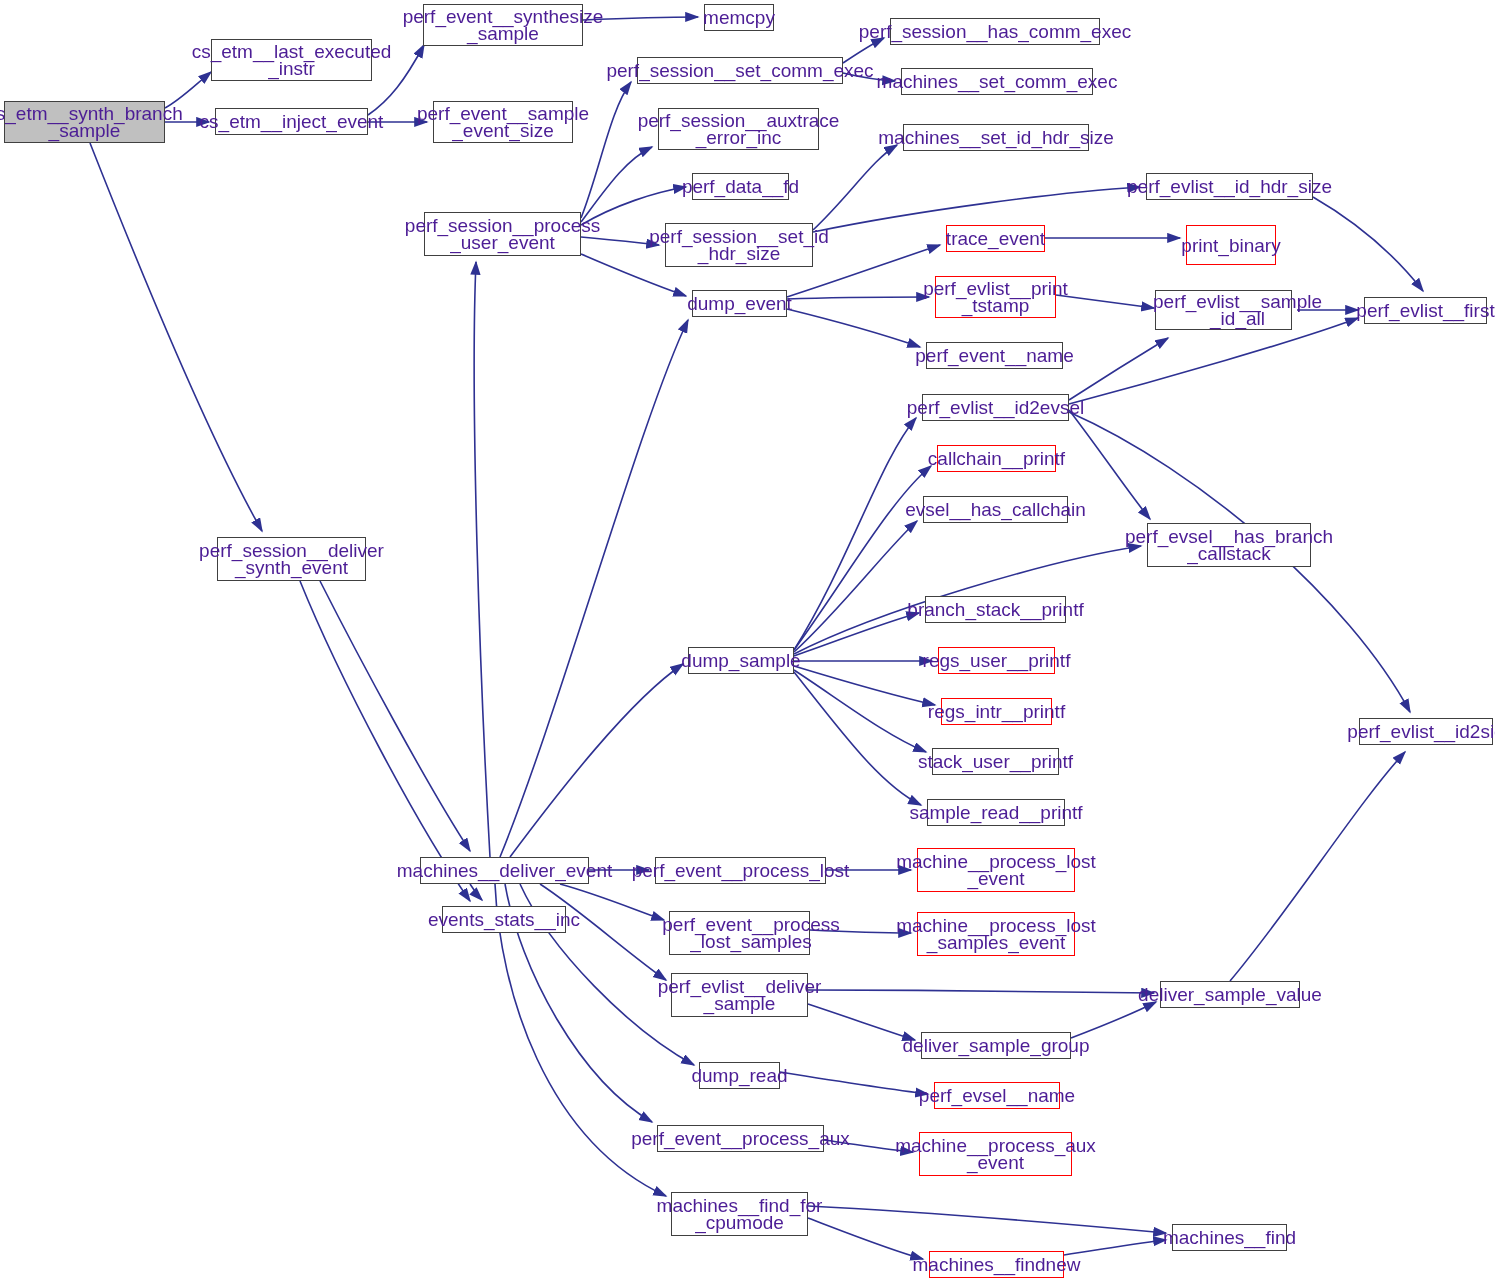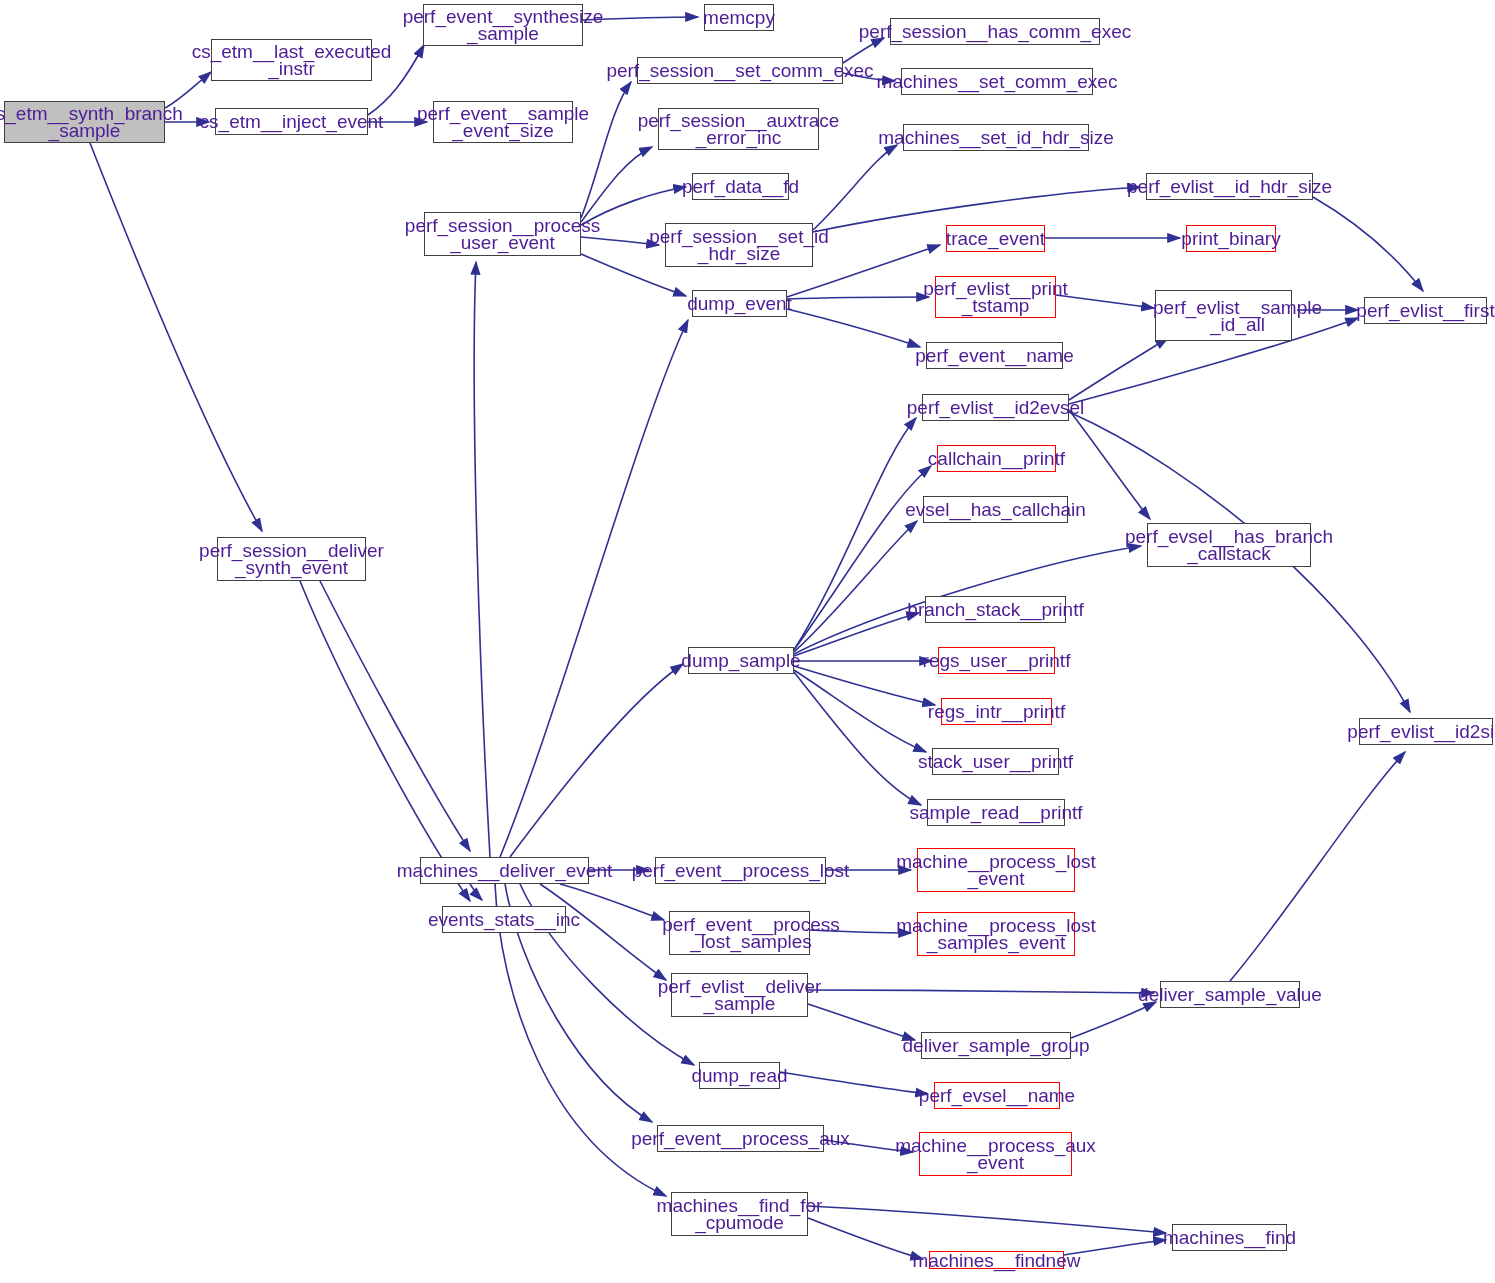--- a/index.html
+++ b/index.html
@@ -102,25 +102,25 @@
       <div class="node" style="left: 658px; top: 108px; width: 161px; height: 42px;"><span>perf_session__auxtrace
 _error_inc</span></div>
       <div class="node" style="left: 692px; top: 173px; width: 97px; height: 27px;"><span>perf_data__fd</span></div>
       <div class="node" style="left: 424px; top: 212px; width: 157px; height: 44px;"><span>perf_session__process
 _user_event</span></div>
       <div class="node" style="left: 665px; top: 223px; width: 148px; height: 44px;"><span>perf_session__set_id
 _hdr_size</span></div>
       <div class="node" style="left: 903px; top: 124px; width: 186px; height: 27px;"><span>machines__set_id_hdr_size</span></div>
       <div class="node" style="left: 1146px; top: 173px; width: 167px; height: 27px;"><span>perf_evlist__id_hdr_size</span></div>
       <div class="node red" style="left: 946px; top: 225px; width: 99px; height: 27px;"><span>trace_event</span></div>
-      <div class="node red" style="left: 1186px; top: 225px; width: 90px; height: 27px;"><span>print_binary</span></div>
+      <div class="node red" style="left: 1186px; top: 225px; width: 90px; height: 40px;"><span>print_binary</span></div>
       <div class="node" style="left: 692px; top: 290px; width: 95px; height: 27px;"><span>dump_event</span></div>
       <div class="node red" style="left: 935px; top: 276px; width: 121px; height: 42px;"><span>perf_evlist__print
 _tstamp</span></div>
-      <div class="node" style="left: 1155px; top: 290px; width: 137px; height: 51px; padding-left: 28px;"><span>perf_evlist__sample
+      <div class="node" style="left: 1155px; top: 290px; width: 137px; height: 40px; padding-left: 28px;"><span>perf_evlist__sample
 _id_all</span></div>
       <div class="node" style="left: 1364px; top: 297px; width: 123px; height: 27px;"><span>perf_evlist__first</span></div>
       <div class="node" style="left: 926px; top: 342px; width: 137px; height: 27px;"><span>perf_event__name</span></div>
       <div class="node" style="left: 922px; top: 394px; width: 147px; height: 27px; align-items: center;"><span>perf_evlist__id2evsel</span></div>
       <div class="node red" style="left: 937px; top: 445px; width: 119px; height: 27px;"><span>callchain__printf</span></div>
       <div class="node" style="left: 923px; top: 496px; width: 145px; height: 27px;"><span>evsel__has_callchain</span></div>
       <div class="node" style="left: 1147px; top: 523px; width: 164px; height: 44px;"><span>perf_evsel__has_branch
 _callstack</span></div>
       <div class="node" style="left: 925px; top: 596px; width: 141px; height: 27px;"><span>branch_stack__printf</span></div>
       <div class="node" style="left: 688px; top: 647px; width: 106px; height: 27px;"><span>dump_sample</span></div>
@@ -145,15 +145,15 @@
       <div class="node" style="left: 1160px; top: 981px; width: 140px; height: 27px;"><span>deliver_sample_value</span></div>
       <div class="node" style="left: 921px; top: 1032px; width: 150px; height: 27px; justify-content: center;"><span>deliver_sample_group</span></div>
       <div class="node" style="left: 699px; top: 1062px; width: 81px; height: 27px;"><span>dump_read</span></div>
       <div class="node red" style="left: 934px; top: 1082px; width: 126px; height: 27px;"><span>perf_evsel__name</span></div>
       <div class="node" style="left: 657px; top: 1125px; width: 167px; height: 27px;"><span>perf_event__process_aux</span></div>
       <div class="node red" style="left: 919px; top: 1132px; width: 153px; height: 44px;"><span>machine__process_aux
 _event</span></div>
       <div class="node" style="left: 671px; top: 1192px; width: 137px; height: 44px;"><span>machines__find_for
 _cpumode</span></div>
       <div class="node" style="left: 1172px; top: 1224px; width: 115px; height: 27px;"><span>machines__find</span></div>
-      <div class="node red" style="left: 929px; top: 1251px; width: 135px; height: 18px;"><span>machines__findnew</span></div>
+      <div class="node red" style="left: 929px; top: 1251px; width: 135px; height: 27px;"><span>machines__findnew</span></div>
     </div>
 </div>
 
 </body></html>

